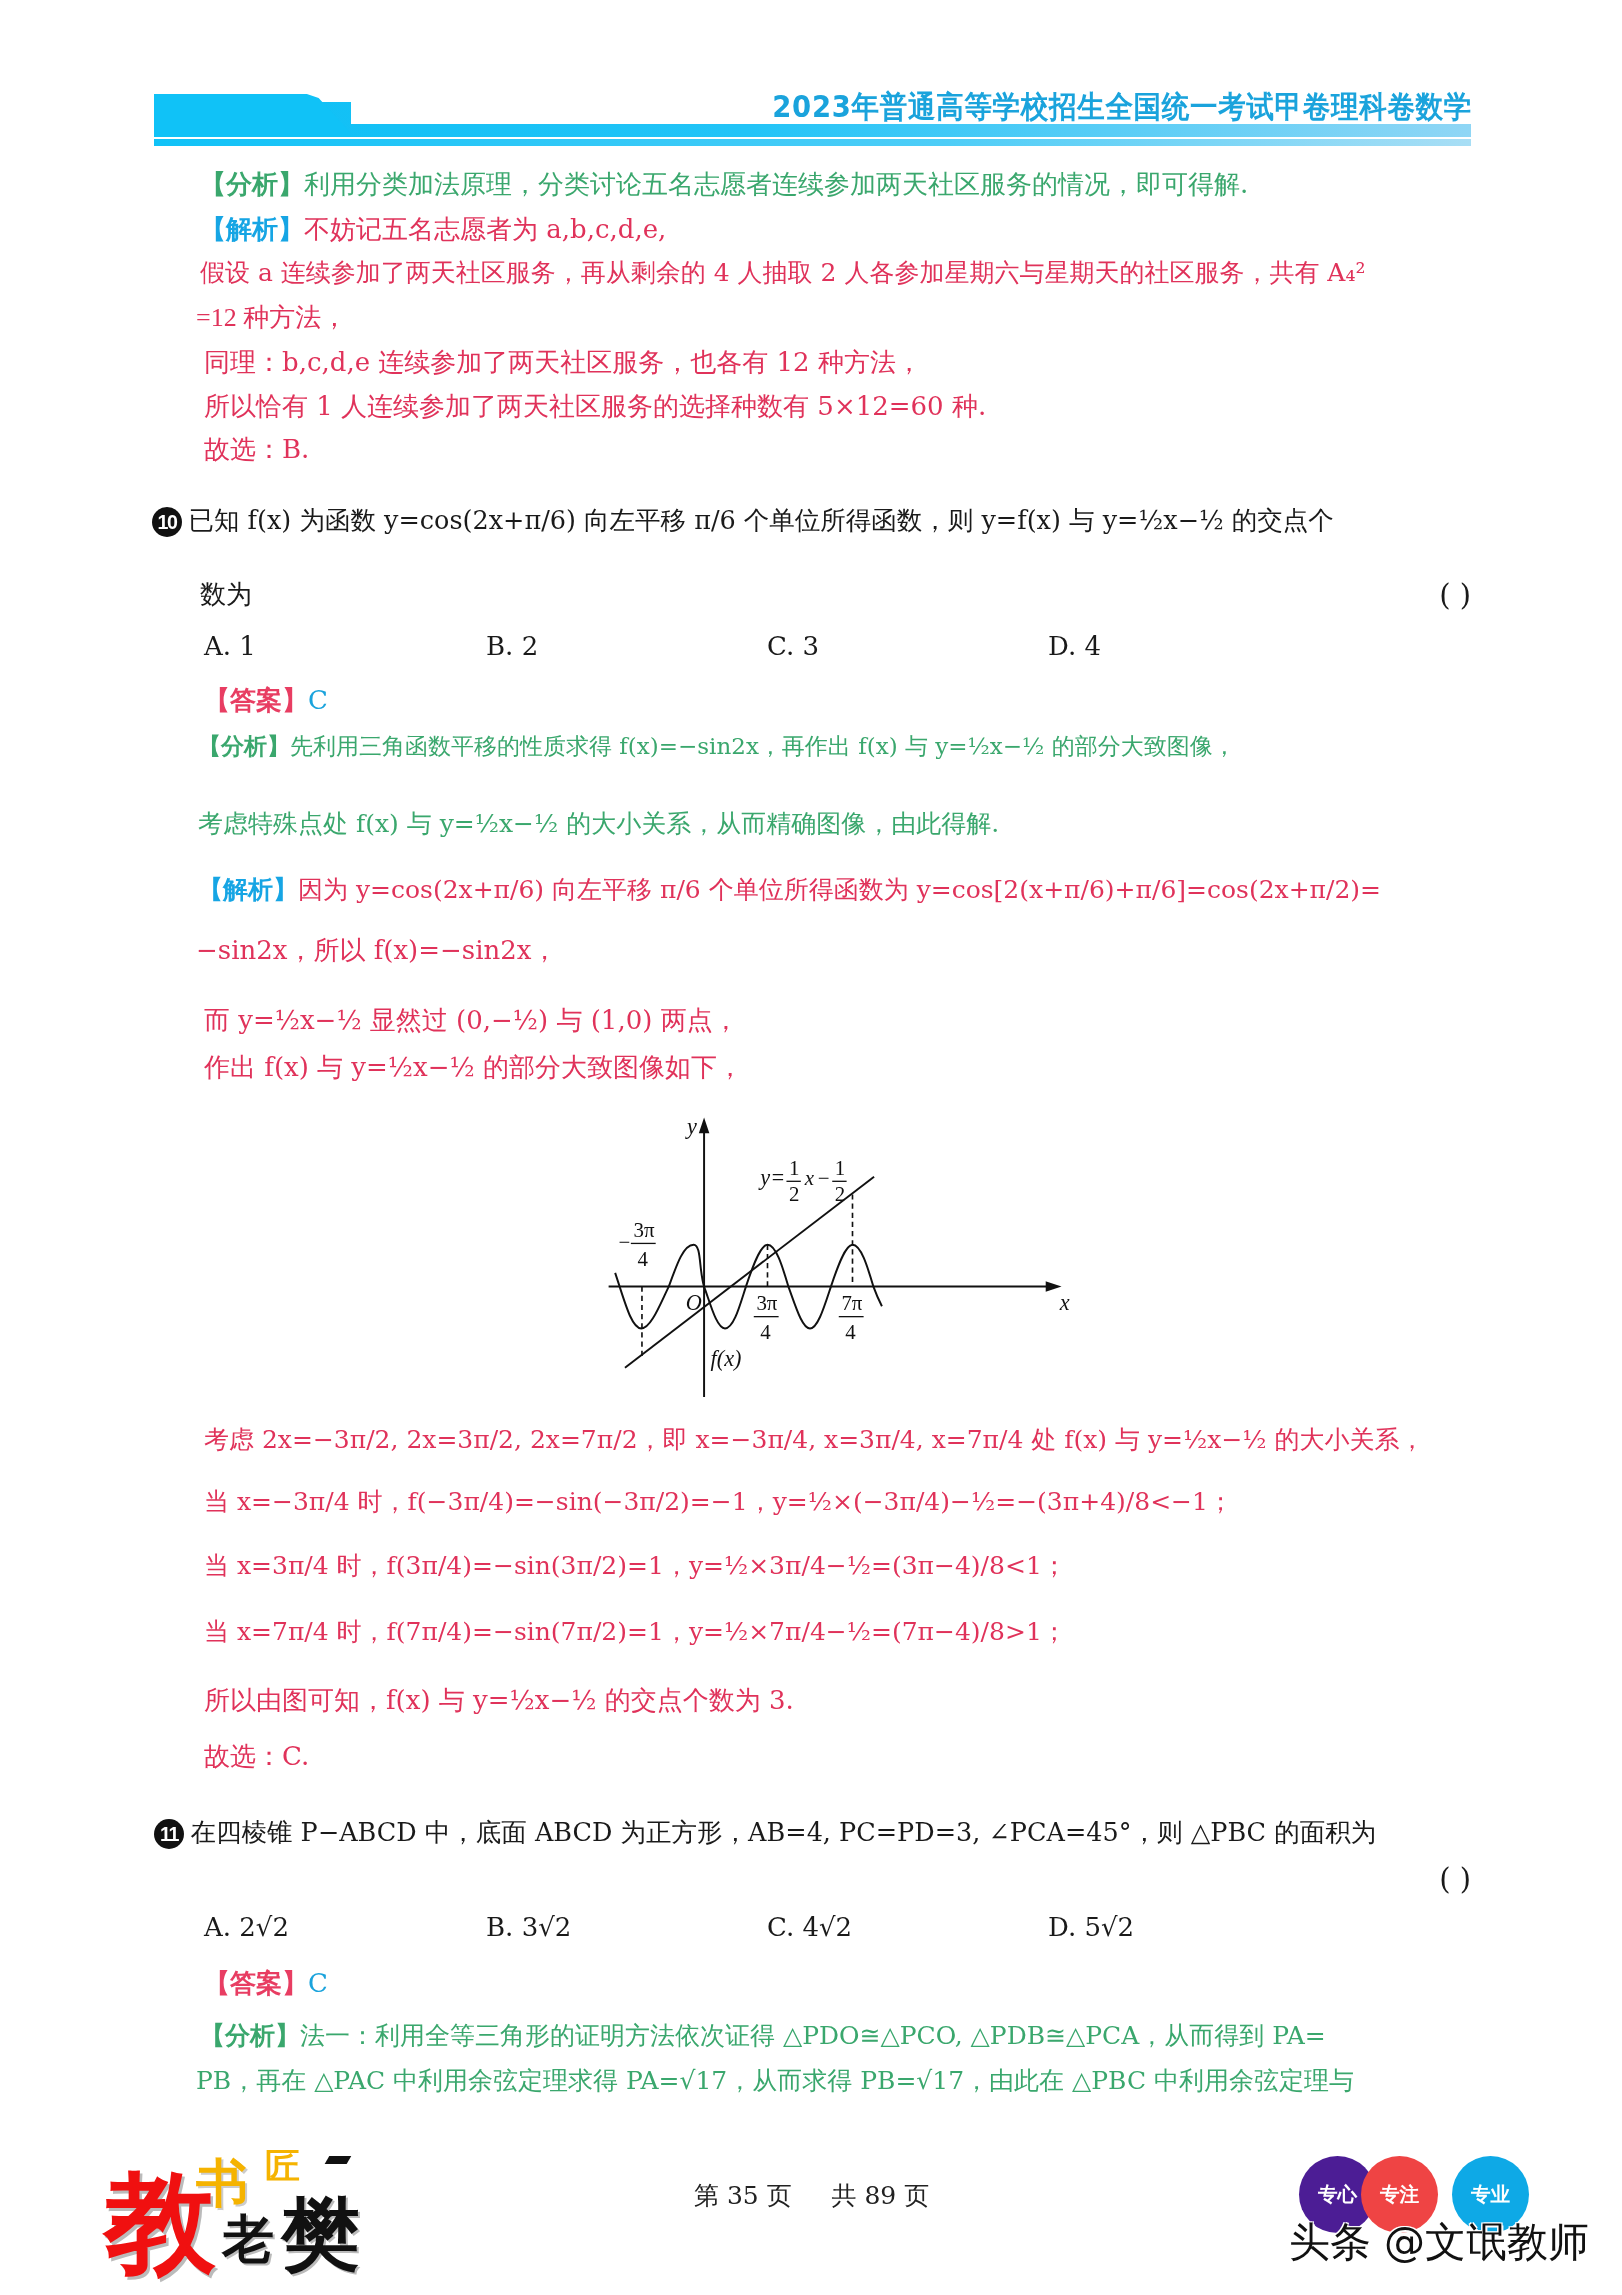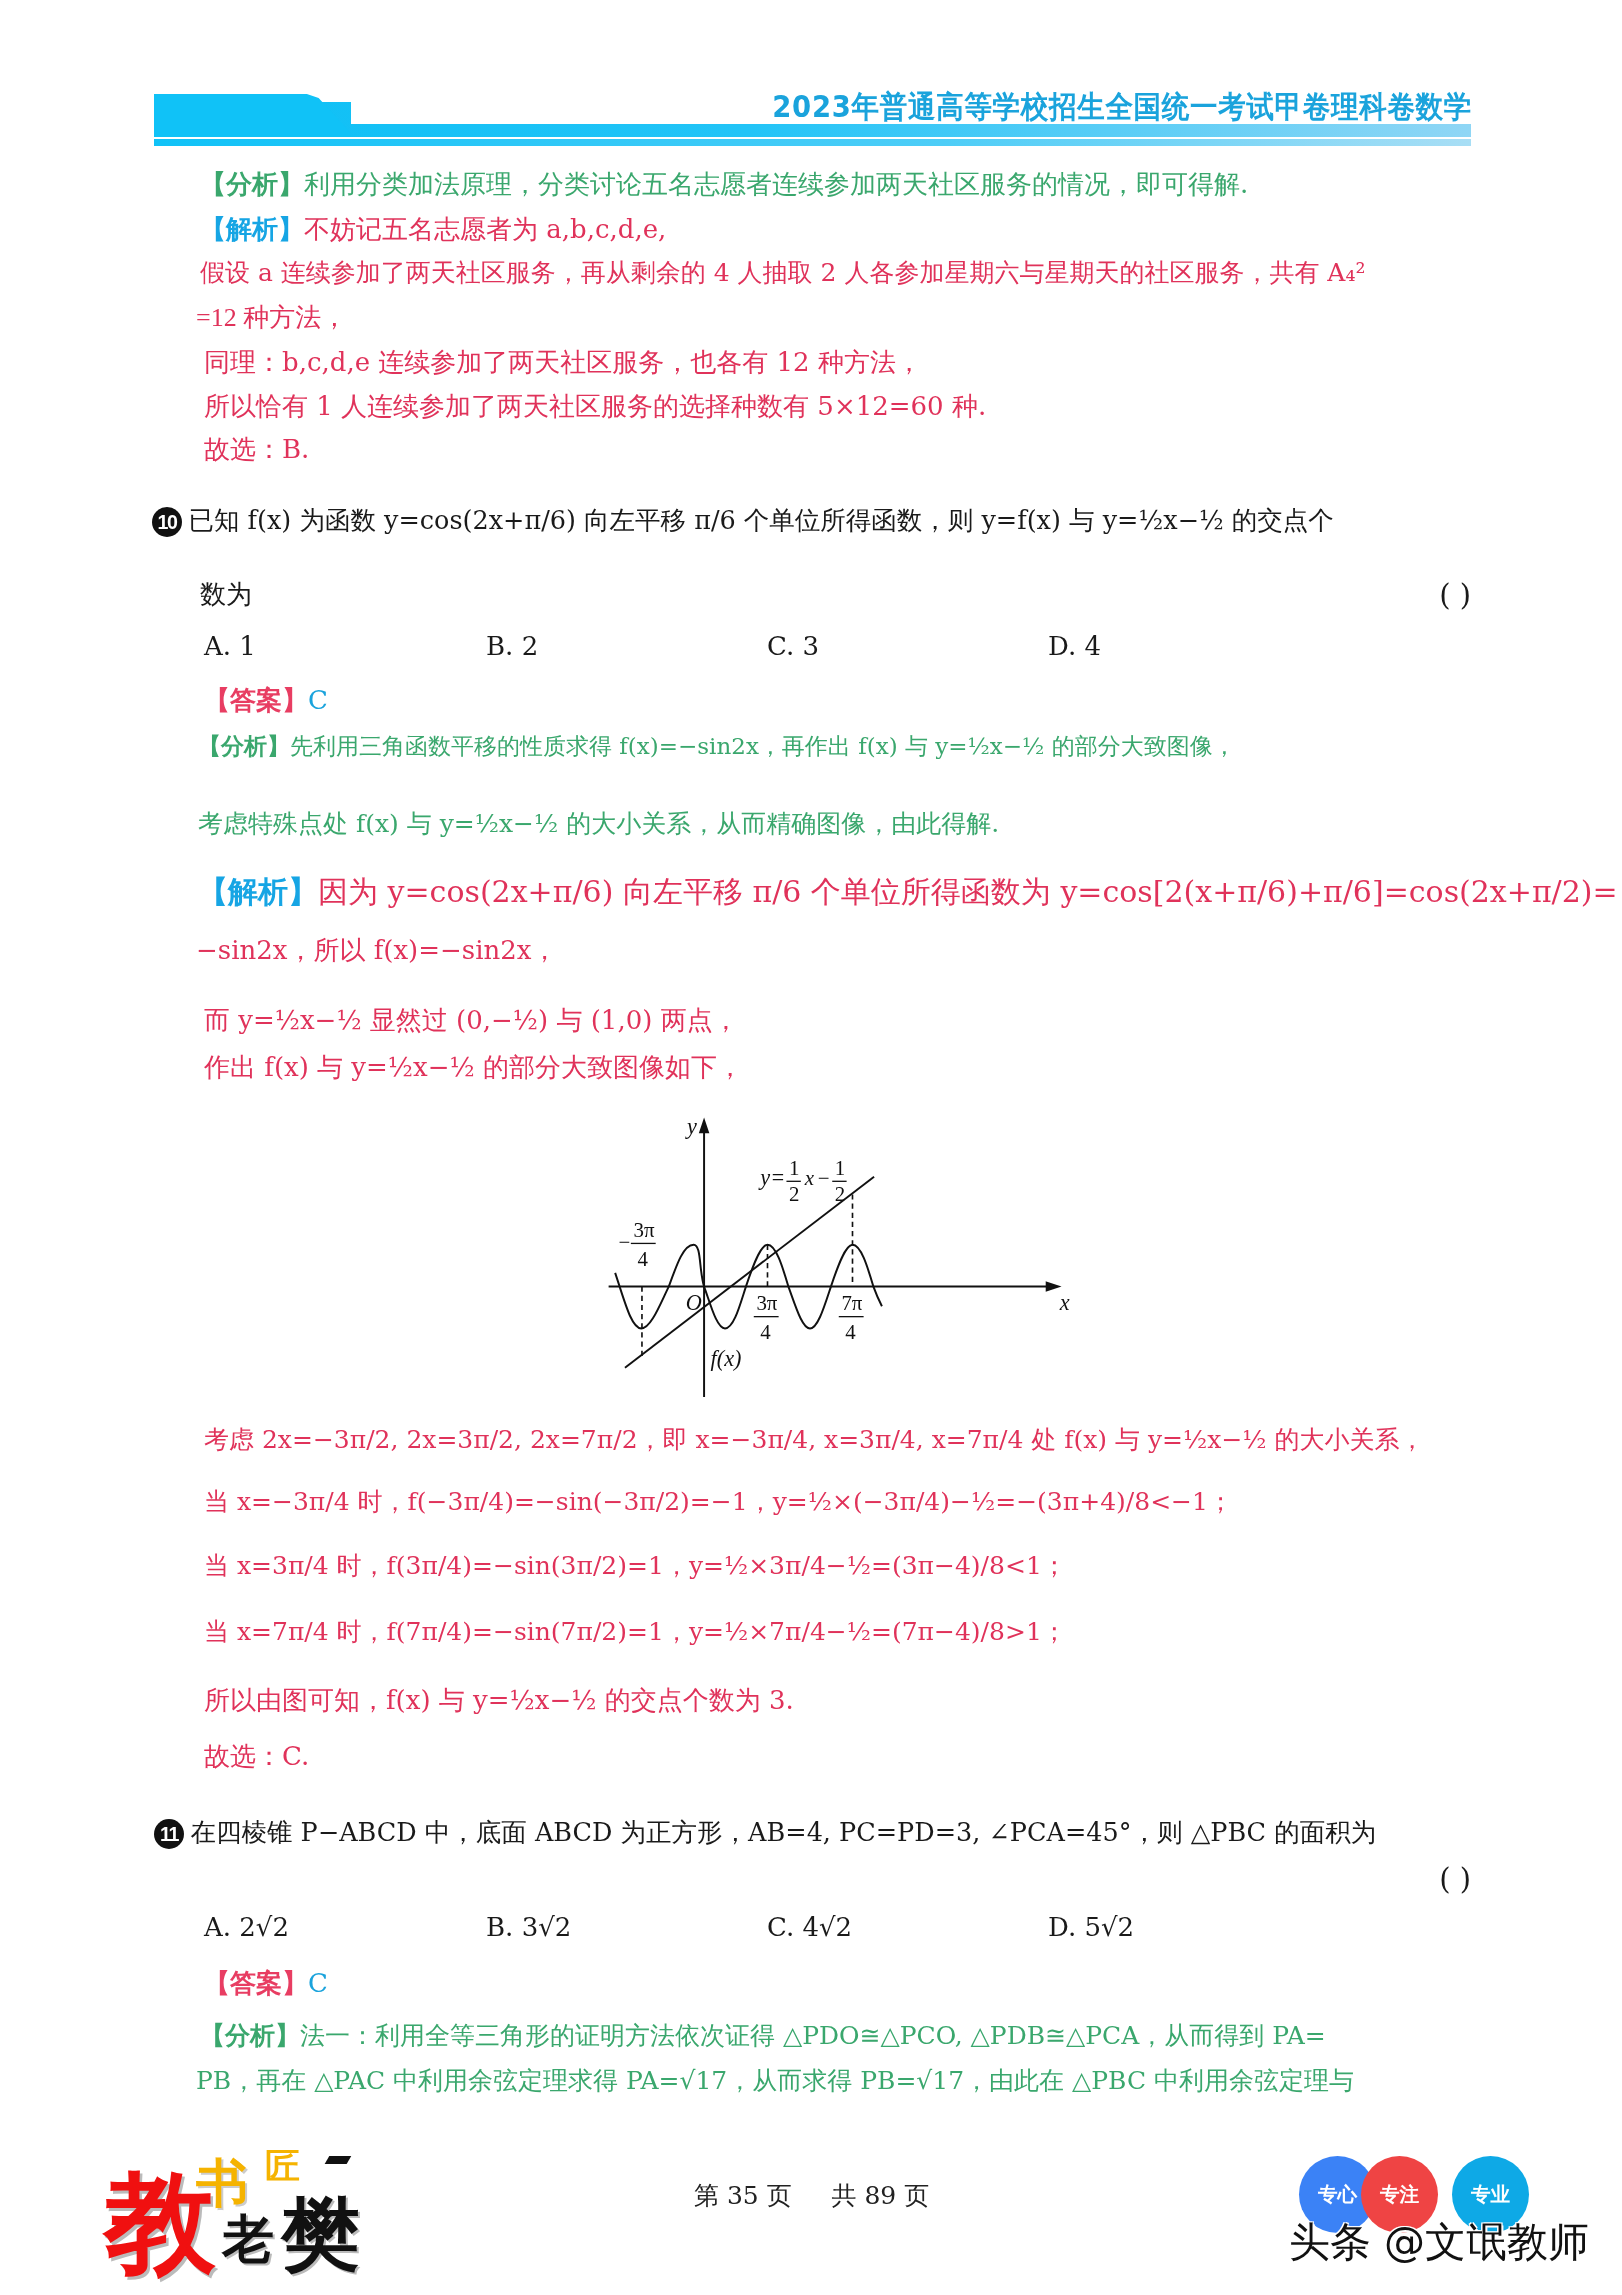--- a/index.html
+++ b/index.html
@@ -111,21 +111,21 @@
 
 <div class="line" style="top:687px; left:204px;">
   <span class="tag-red">【答案】</span><span class="blue">C</span>
 </div>
 
 <div class="line green" style="top:735px; left:198px; font-size:23px;">
   <span class="tag-green">【分析】</span><span>先利用三角函数平移的性质求得 f(x)=−sin2x，再作出 f(x) 与 y=½x−½ 的部分大致图像，</span>
 </div>
 <div class="line green" style="top:811px; left:198px; font-size:25px;">考虑特殊点处 f(x) 与 y=½x−½ 的大小关系，从而精确图像，由此得解.</div>
 
-<div class="line red" style="top:877px; left:198px; font-size:30px;">
+<div class="line red" style="top:877px; left:198px; font-size:25px;">
   <span class="tag-blue">【解析】</span><span>因为 y=cos(2x+π/6) 向左平移 π/6 个单位所得函数为 y=cos[2(x+π/6)+π/6]=cos(2x+π/2)=</span>
 </div>
 <div class="line red" style="top:937px; left:196px;">−sin2x，所以 f(x)=−sin2x，</div>
 <div class="line red" style="top:995px; left:204px;margin-top:12px;">而 y=½x−½ 显然过 (0,−½) 与 (1,0) 两点，</div>
 <div class="line red" style="top:1054px; left:204px;">作出 f(x) 与 y=½x−½ 的部分大致图像如下，</div>
 
 <div class="abs graph">
   <svg width="510" height="301" viewBox="0 0 780 460">
     <g stroke="#111" stroke-width="3" fill="none">
 
@@ -208,18 +208,18 @@
   <span class="logo-char" style="left:98px; top:13px; font-size:52px; color:#f5b300; text-shadow:2px 2px 0 #ccc;">书</span>
   <span class="logo-char" style="left:167px; top:6.5px; font-size:35px; color:#f5b300;">匠</span>
   <span class="logo-char" style="left:124px; top:69px; font-size:52px; color:#111; text-shadow:2px 2px 0 #bbb;">老</span>
   <span class="logo-char" style="left:183px; top:46px; font-size:79px; color:#111; text-shadow:2px 2px 0 #bbb;">樊</span>
   <span style="position:absolute; left:229px; top:19.6px; width:22px; height:7.9px; background:#111; transform:skewX(-30deg);"></span>
 </div>
 
 <div class="abs pageno" style="white-space:pre;">第 35 页     共 89 页</div>
 
 <div class="abs circles">
-  <div class="circle" style="left:0; background:#3b82f6;">专心</div>
+  <div class="circle" style="left:0; background:#4c1d95;">专心</div>
   <div class="circle" style="left:62px; background:#ef4444;">专注</div>
   <div class="circle" style="left:153px; background:#0ea9e6;">专业</div>
 </div>
 <div class="abs watermark">头条 @文氓教师</div>
 
 
 </body></html>

